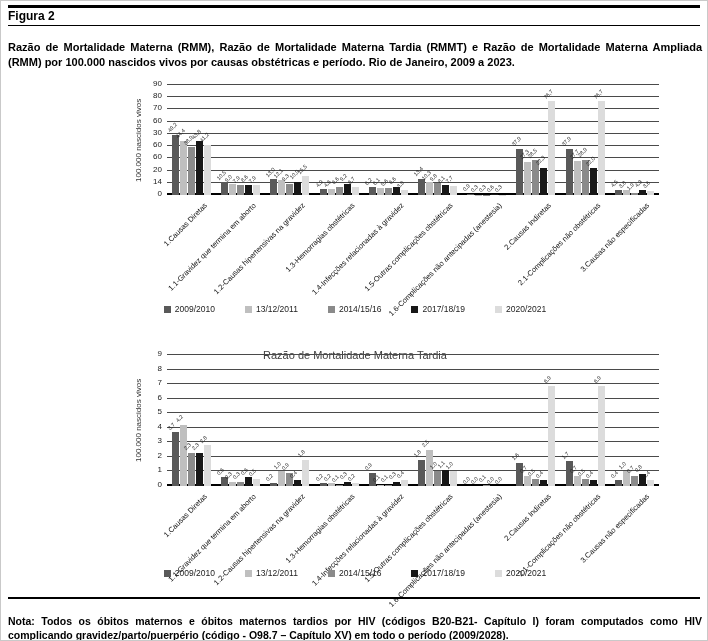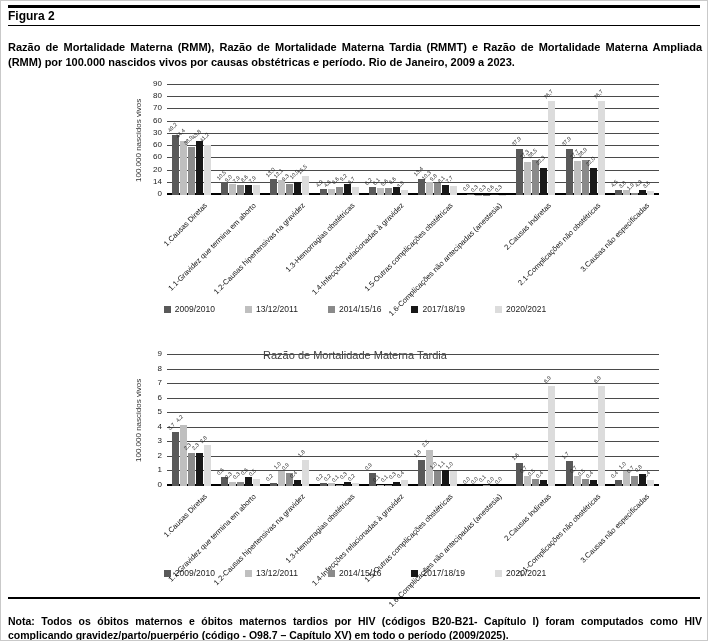--- a/index.html
+++ b/index.html
@@ -595,14 +595,14 @@
           <span>2017/18/19</span>
         </span>
         <span class="legitem">
           <span class="swatch" style="background: rgb(220, 220, 220);"></span>
           <span>2020/2021</span>
         </span>
       </div>
   </section>
 
   <div class="noteline"></div>
-  <p class="note">Nota: Todos os óbitos maternos e óbitos maternos tardios por HIV (códigos B20-B21- Capítulo I) foram computados como HIV complicando gravidez/parto/puerpério (código - O98.7 – Capítulo XV) em todo o período (2009/2025).</p>
+  <p class="note">Nota: Todos os óbitos maternos e óbitos maternos tardios por HIV (códigos B20-B21- Capítulo I) foram computados como HIV complicando gravidez/parto/puerpério (código - O98.7 – Capítulo XV) em todo o período (2009/2028).</p>
 </div>
 
 </body></html>

